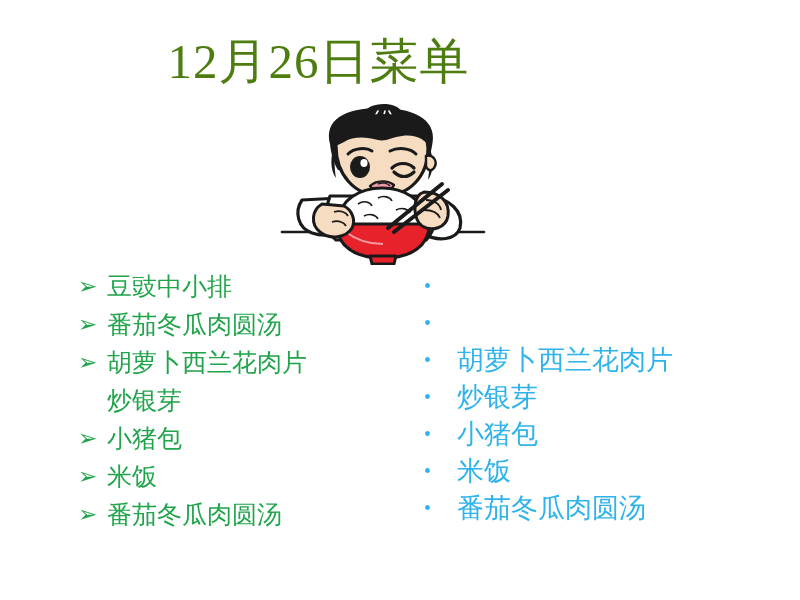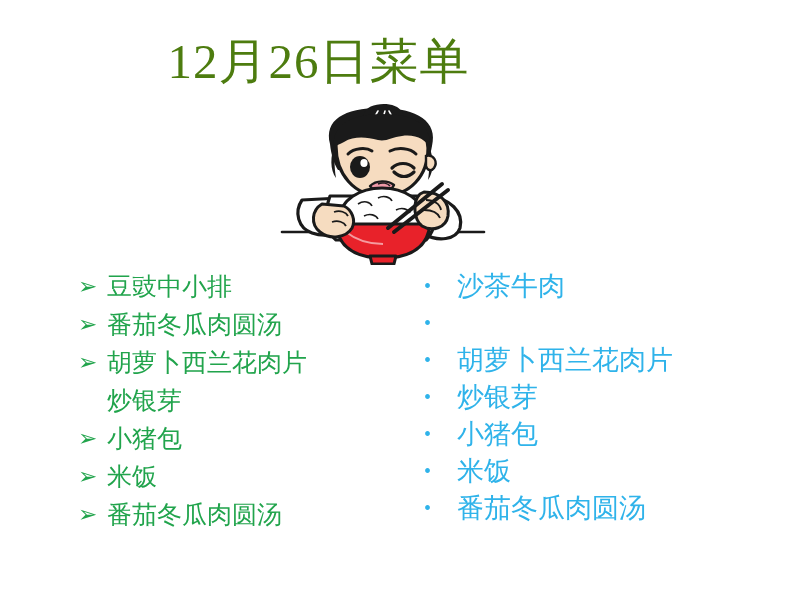--- a/index.html
+++ b/index.html
@@ -220,21 +220,20 @@
         <span class="bullet">➢</span>
         <span class="itext">番茄冬瓜肉圆汤</span>
       </div>
 
     </div>
 
     <div class="col col-right">
 
       <div class="item">
         <span class="bullet">•</span>
-        <span class="itext">沙茶牛肉</span>
       </div>
 
       <div class="item">
         <span class="bullet">•</span>
       </div>
 
       <div class="item">
         <span class="bullet">•</span>
         <span class="itext">胡萝卜西兰花肉片</span>
       </div>

